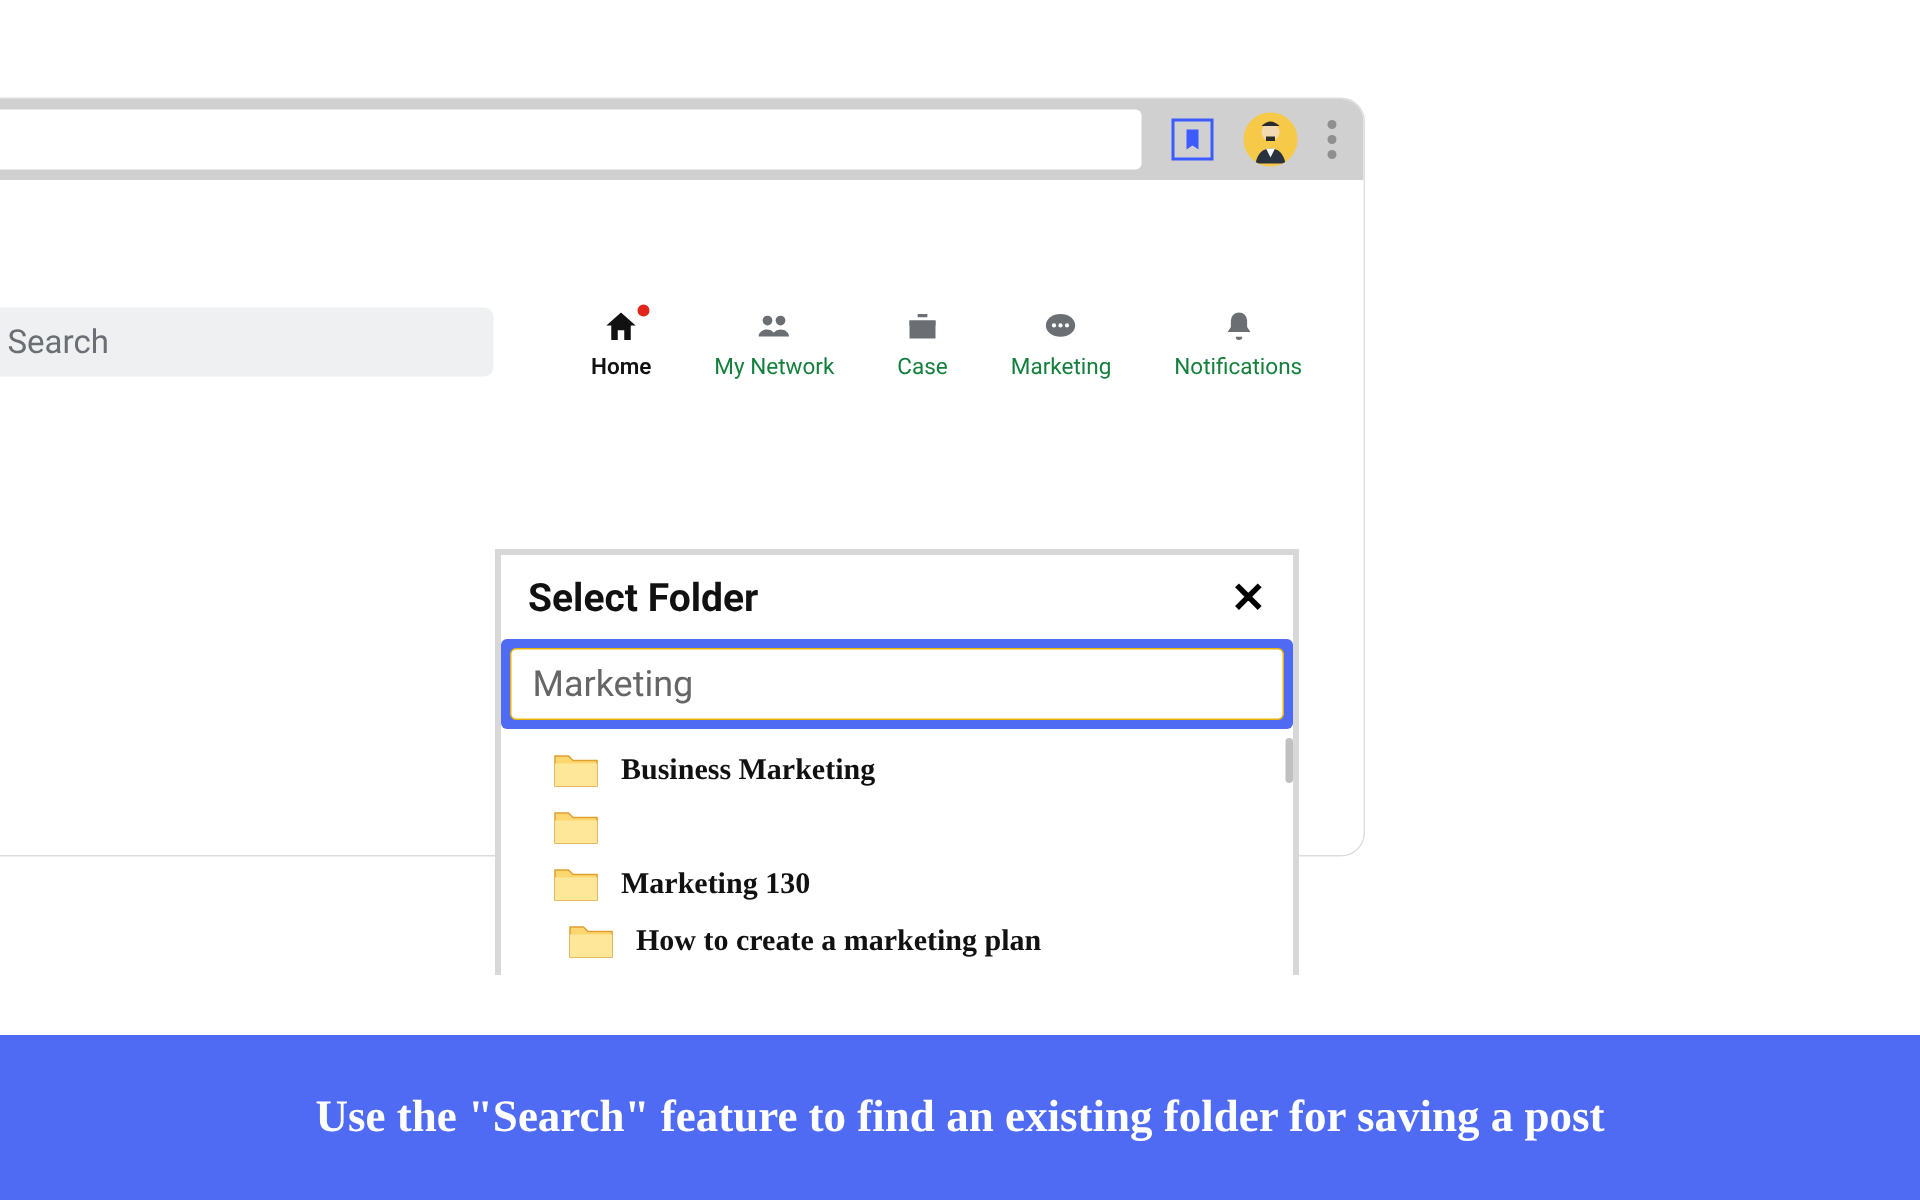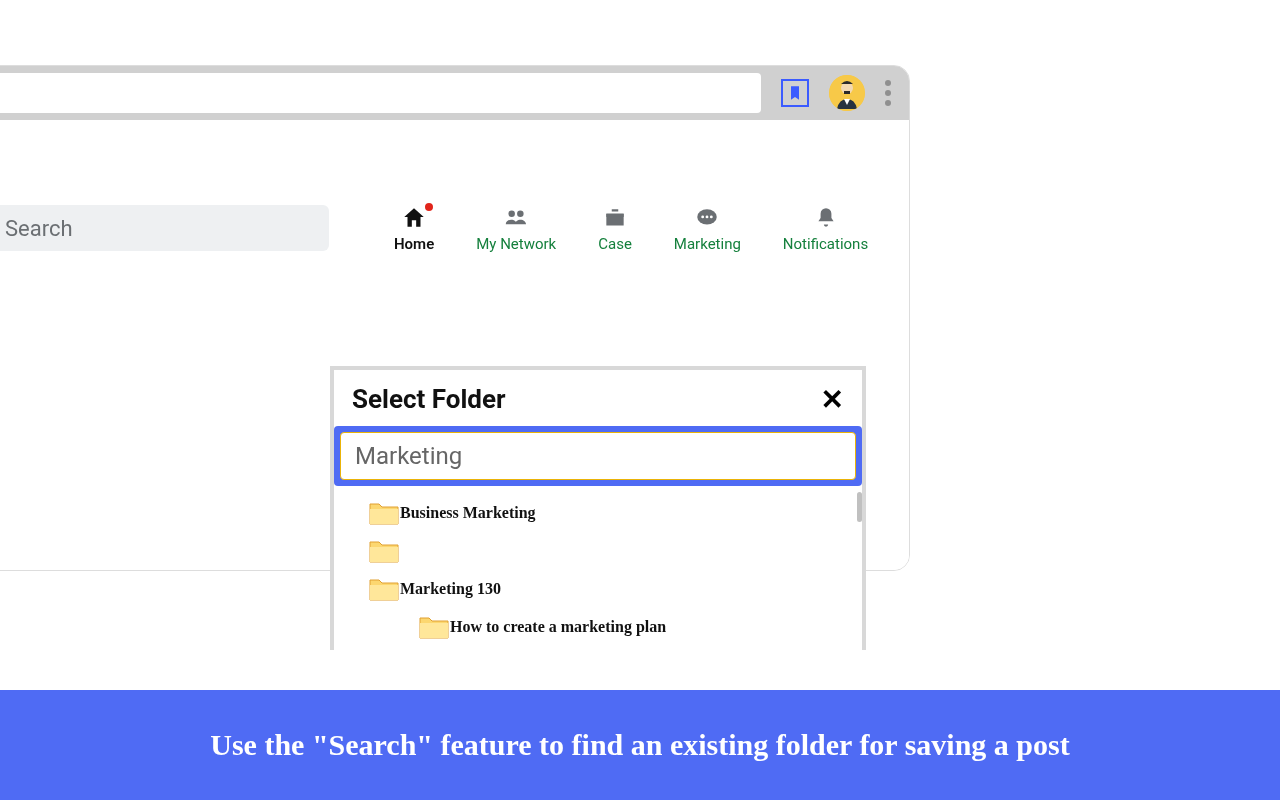--- a/index.html
+++ b/index.html
@@ -173,27 +173,28 @@
   }
   .folder-list::after{
     content:"";
     position:absolute;
     right:0; top:6px; width:5px; height:30px;
     background:#c0c0c0; border-radius:3px;
   }
   .folder-row {
     display: flex;
     align-items: center;
+    gap: 14px;
     padding: 6px 10px 6px 34px;
-    font-size: 16px;
+    font-size: 20px;
     font-weight: 700;
     color: #111;
     font-family: Georgia, "Times New Roman", serif;
   }
-  .folder-row.child { padding-left: 44px; margin-left: 40px; }
+  .folder-row.child { padding-left: 44px; }
   .folder-ico { width: 32px; height: 26px; }
   .folder-ico svg { width: 32px; height: 26px; }
 
   
   .caption {
     position: absolute;
     left: 0;
     bottom: 0;
     width: 100%;
     height: 110px;

